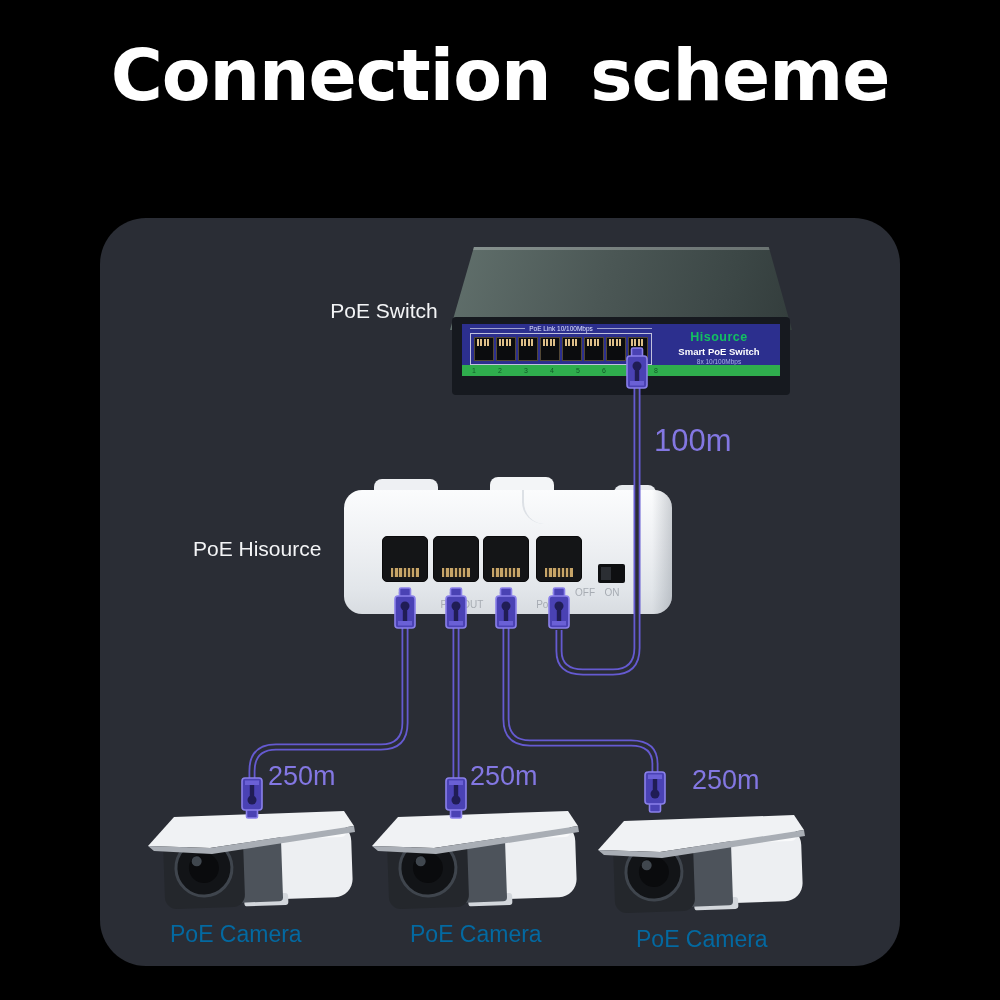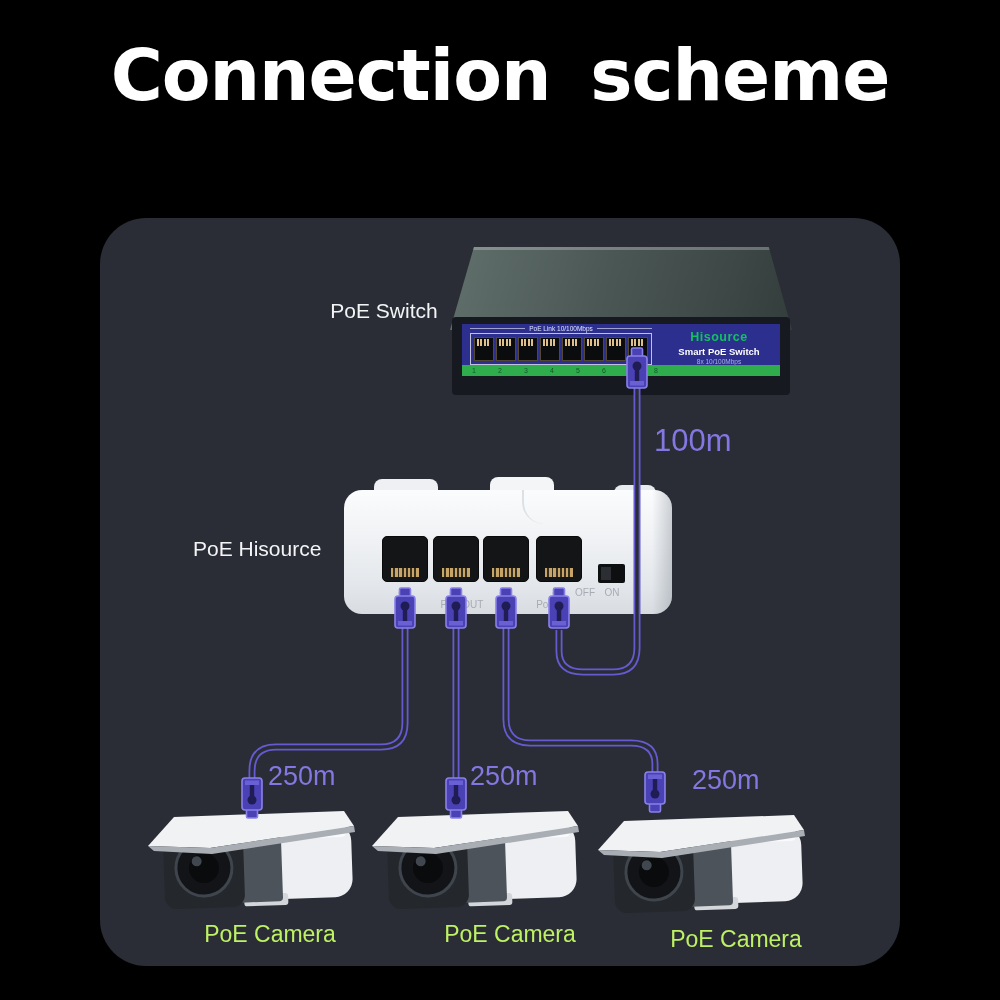--- a/index.html
+++ b/index.html
@@ -24,22 +24,22 @@
   .subtitle{position:absolute;top:128px;left:0;width:1000px;text-align:center;
     color:#fff;font-weight:600;font-size:43px;letter-spacing:0;}
 
   
   .panel{position:absolute;left:100px;top:218px;width:800px;height:748px;
     background:var(--panel);border-radius:46px;}
 
   .device-label{position:absolute;color:#f3f4f6;font-size:21px;font-weight:500;z-index:6;}
   .lbl-switch{left:328px;top:299px;width:112px;text-align:center;}
   .lbl-extender{left:193px;top:537px;}
-  .cam-label{position:absolute;top:921px;width:200px;text-align:center;
-    color:#bef264;font-size:23px;font-weight:500;z-index:6;}
+  .cam-label{position:absolute;top:921px;width:200px;text-align:left;
+    color:#0369a1;font-size:23px;font-weight:500;z-index:6;}
   .cam-label.c1{left:170px;}
   .cam-label.c2{left:410px;}
   .cam-label.c3{left:636px;top:926px;}
 
   .dist{position:absolute;color:var(--dist);font-weight:500;z-index:7;}
   .dist-100{left:654px;top:423px;font-size:31px;}
   .dist-250{font-size:27px;top:761px;}
   .dist-250.d1{left:268px;}
   .dist-250.d2{left:470px;}
   .dist-250.d3{left:692px;top:765px;}

